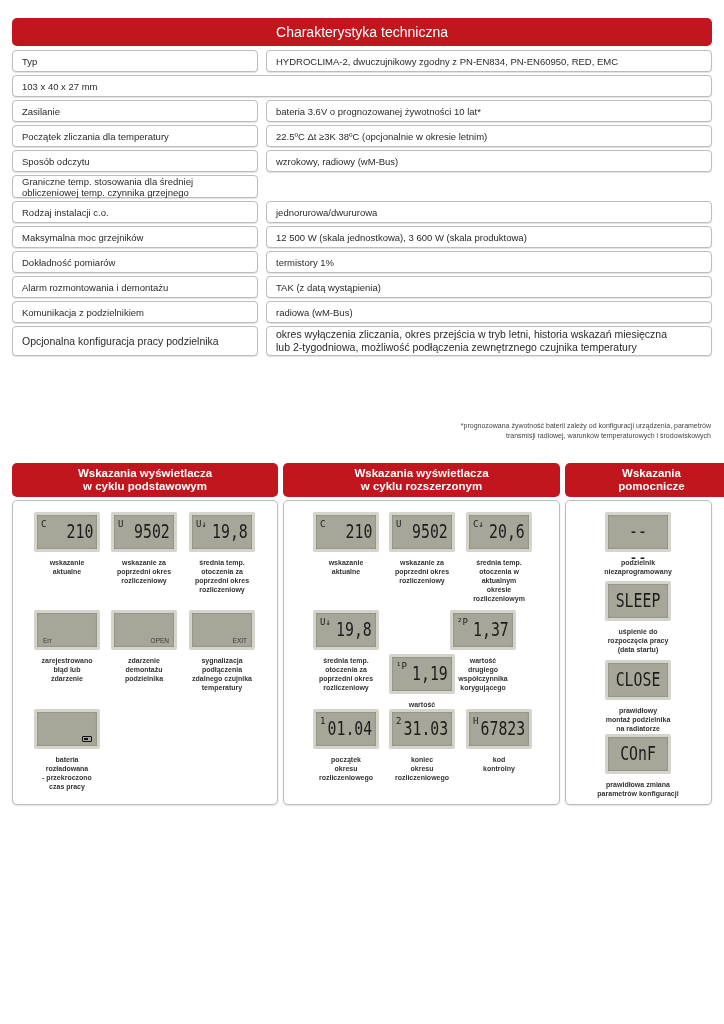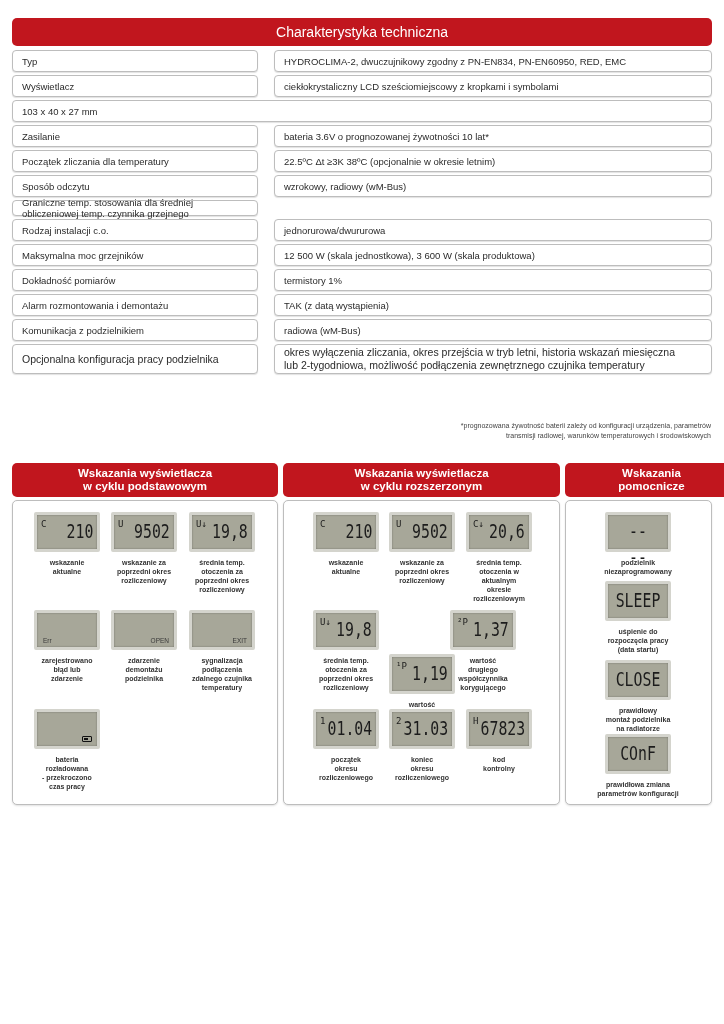--- a/index.html
+++ b/index.html
@@ -5,31 +5,31 @@
     * { box-sizing: border-box; margin: 0; padding: 0; }
     html, body { width: 724px; height: 1024px; background: #ffffff; }
     body { font-family: "Liberation Sans", sans-serif; color: #2a2a2a; position: relative; overflow: hidden; }
 
     .spec-header {
       position: absolute; left: 12px; top: 18px; width: 700px; height: 28px;
       background: #c1161e; border-radius: 5px; color: #fff;
       font-size: 14px; text-align: center; line-height: 28px;
     }
     .spec-table { position: absolute; left: 12px; top: 50px; width: 700px; }
-    .spec-row { display: flex; gap: 16px; margin-bottom: 3px; }
+    .spec-row { display: flex; gap: 8px; margin-bottom: 3px; }
     .spec-cell {
       border: 1px solid #bdbdbd; border-radius: 4px; background: #fff;
       box-shadow: 0 1px 1px rgba(0,0,0,0.12);
       font-size: 9.5px; padding: 0 9px; display: flex; align-items: center;
       line-height: 11px;
     }
     .spec-label { width: 246px; }
     .spec-value { flex: 1; white-space: pre-line; }
     .spec-row.h1 .spec-cell { height: 22px; }
-    .spec-row.h2 .spec-cell { height: 16px; }
+    .spec-row.h2 .spec-cell { height: 23px; }
     .spec-row.h3 .spec-cell { height: 30px; }
     .spec-row.big .spec-cell { font-size: 10.5px; line-height: 13px; }
 
     .footnote {
       position: absolute; right: 13px; top: 421px; text-align: right;
       font-size: 7px; line-height: 10px; color: #444; white-space: pre-line;
     }
 
     .panel-head {
       position: absolute; top: 463px; height: 34px; background: #c1161e;
@@ -75,24 +75,20 @@
 <body>
 
 <div class="spec-header">Charakterystyka techniczna</div>
 
 <div class="spec-table">
   <div class="spec-row h1">
     <div class="spec-cell spec-label">Typ</div>
     <div class="spec-cell spec-value">HYDROCLIMA-2, dwuczujnikowy zgodny z PN-EN834, PN-EN60950, RED, EMC</div>
   </div>
   <div class="spec-row h1">
-    <div class="spec-cell spec-label">Wyświetlacz</div>
-    <div class="spec-cell spec-value">ciekłokrystaliczny LCD sześciomiejscowy z kropkami i symbolami</div>
-  </div>
-  <div class="spec-row h1">
     <div class="spec-cell spec-value">103 x 40 x 27 mm</div>
   </div>
   <div class="spec-row h1">
     <div class="spec-cell spec-label">Zasilanie</div>
     <div class="spec-cell spec-value">bateria 3.6V o prognozowanej żywotności 10 lat*</div>
   </div>
   <div class="spec-row h1">
     <div class="spec-cell spec-label">Początek zliczania dla temperatury</div>
     <div class="spec-cell spec-value">22.5ºC  Δt ≥3K 38ºC (opcjonalnie w okresie letnim)</div>
   </div>

